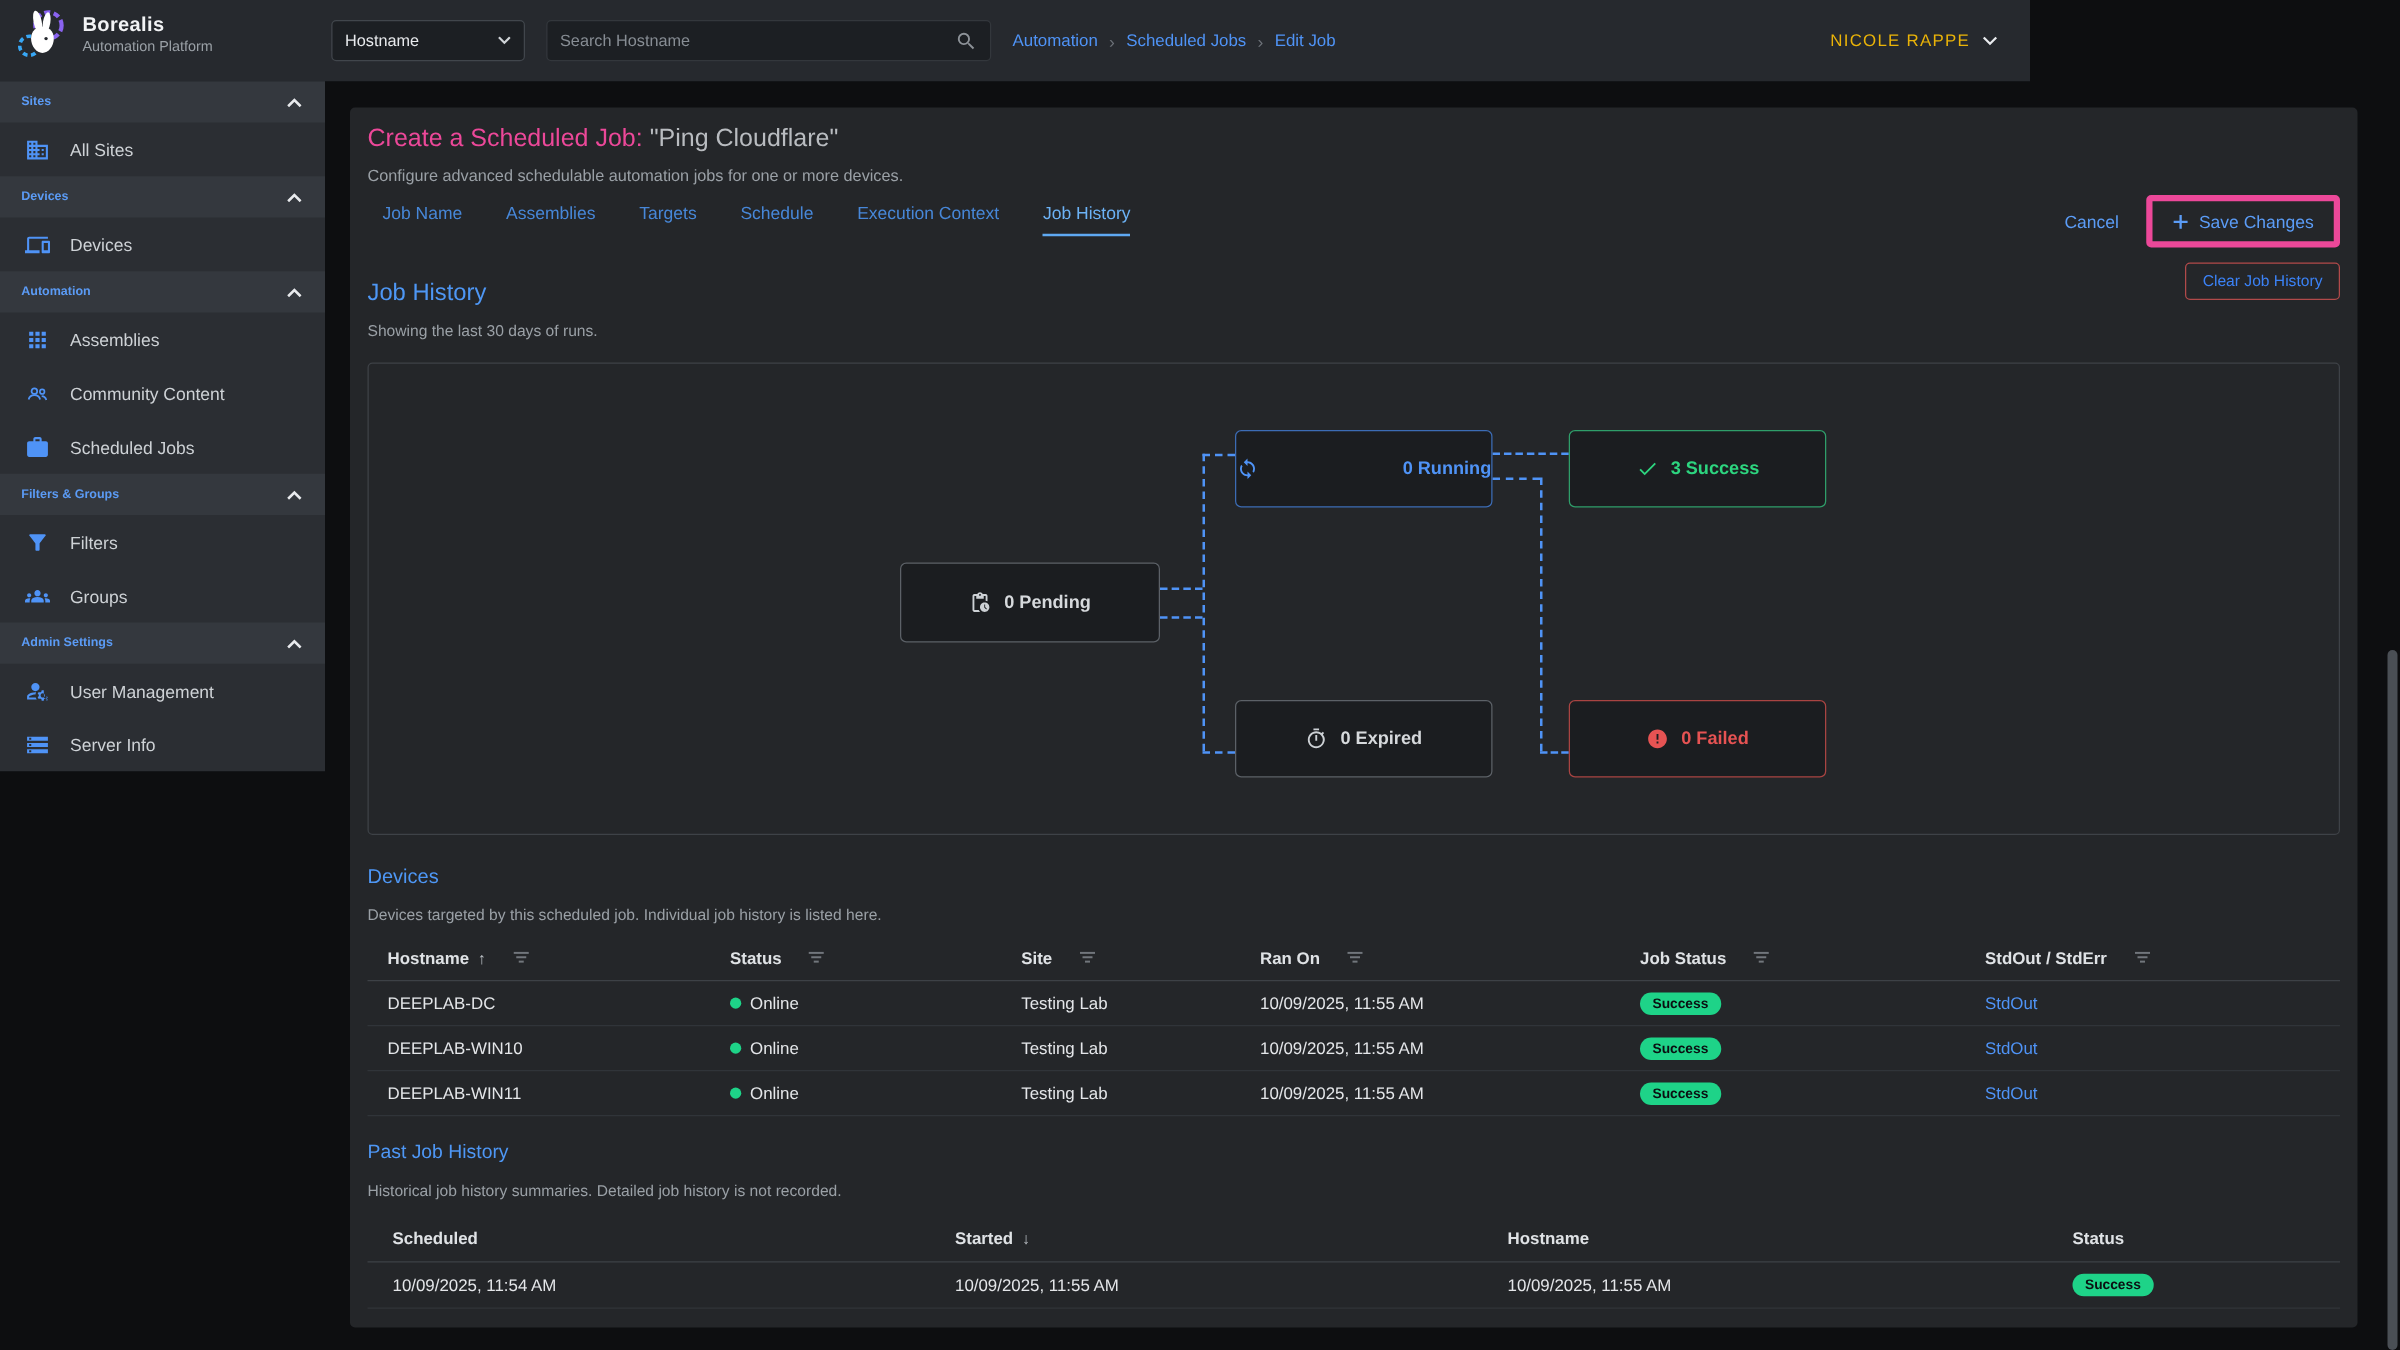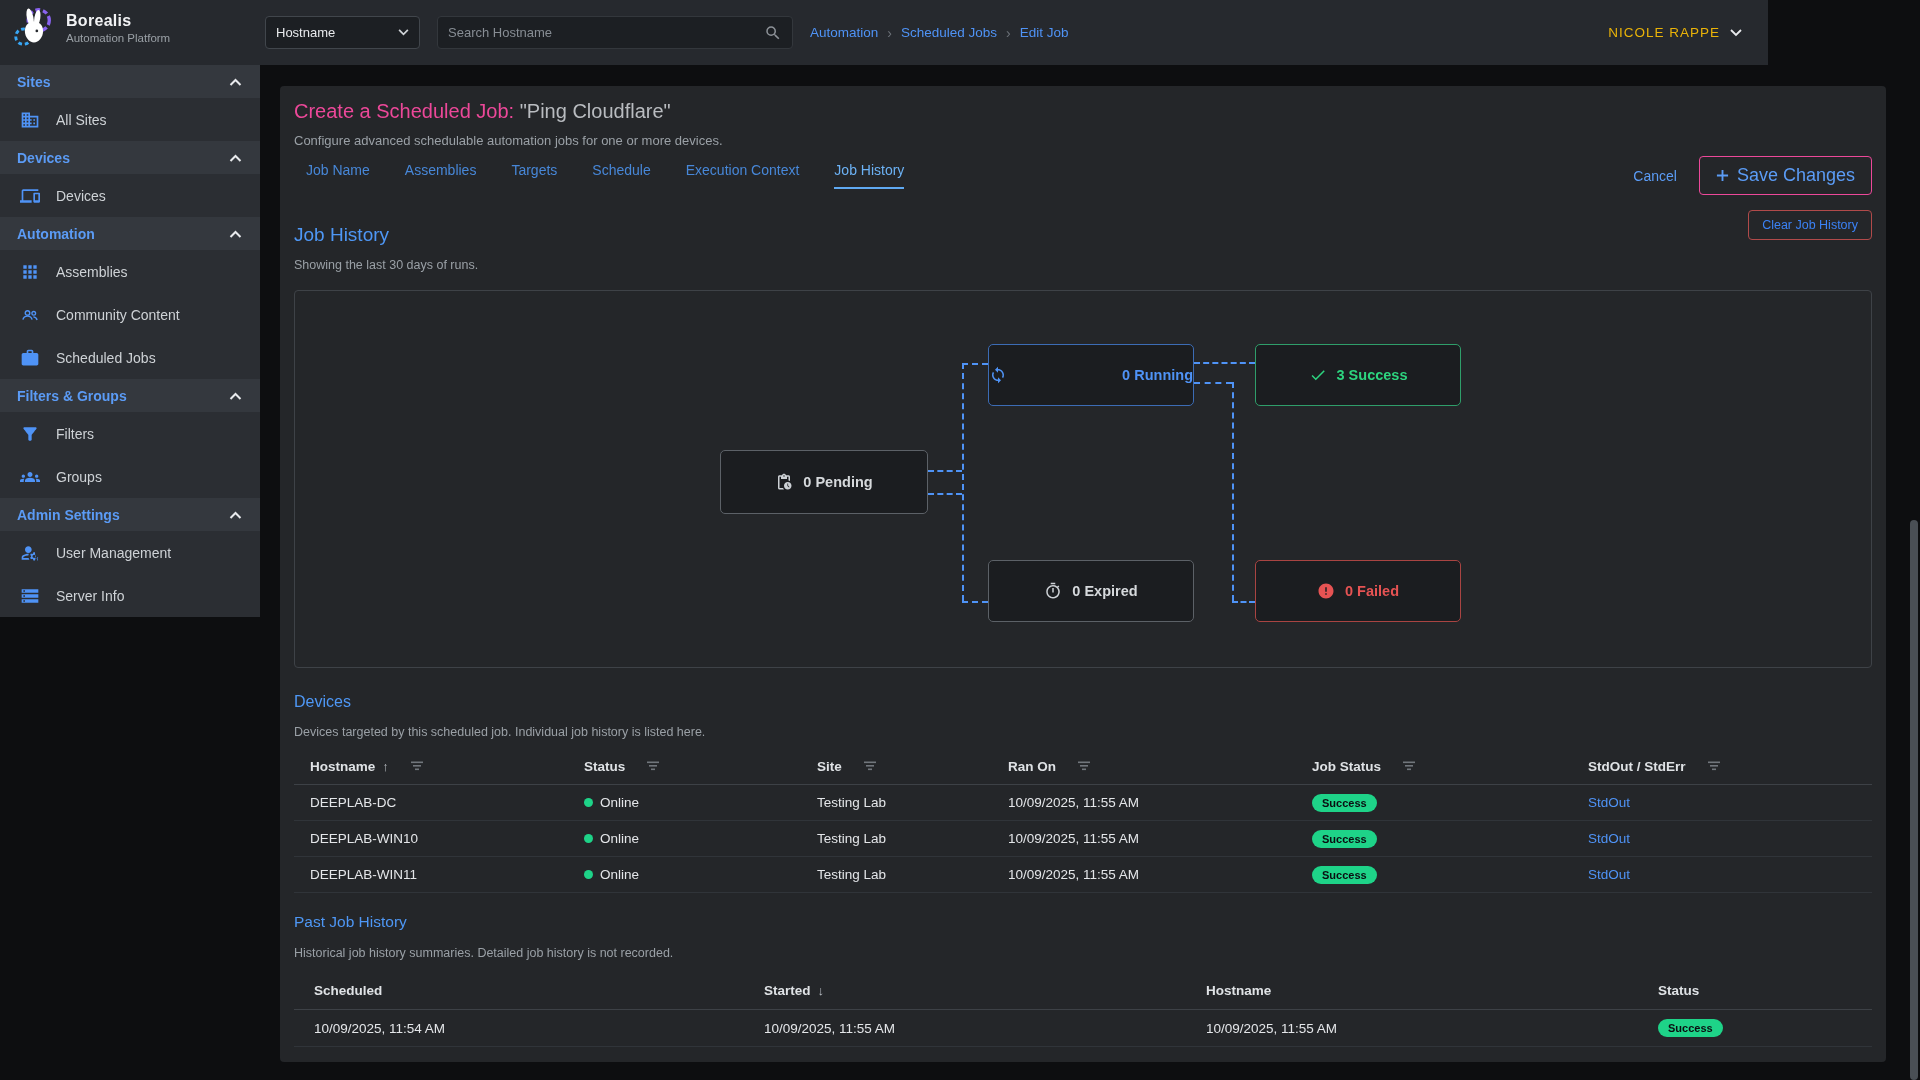--- a/index.html
+++ b/index.html
@@ -1,20 +1,20 @@
 <!DOCTYPE html>
 <html><head>
 <meta charset="utf-8">
 <style>
   * { box-sizing: border-box; margin: 0; padding: 0; }
   html,body { width:1920px; height:1080px; overflow:hidden; background:#0d0e10;
     font-family:"Liberation Sans", sans-serif; }
 
   
-  .topbar { position:absolute; left:0; top:0; width:1768px; height:65px; background:#26292e; z-index:5; }
+  .topbar { position:absolute; left:0; top:0; width:1624px; height:65px; background:#26292e; z-index:5; }
   .brand { position:absolute; left:10px; top:5px; display:flex; align-items:center; gap:10px; }
   .brand-text .t1 { color:#f2f3f5; font-size:16px; font-weight:bold; letter-spacing:.3px; }
   .brand-text .t2 { color:#9aa0a6; font-size:11.5px; margin-top:2px; }
   .hostname-select { position:absolute; left:265px; top:16px; width:155px; height:33px;
     background:#1c1f23; border:1px solid #41464c; border-radius:4px; color:#e8eaed; font-size:13px;
     display:flex; align-items:center; padding:0 10px; justify-content:space-between; cursor:pointer; }
   .searchbox { position:absolute; left:437px; top:16px; width:356px; height:33px;
     background:#1c1f23; border:1px solid #33373c; border-radius:4px;
     display:flex; align-items:center; padding:0 10px; }
   .searchbox input { flex:1; background:transparent; border:none; outline:none; color:#e8eaed; font-size:13px;
@@ -24,39 +24,39 @@
     font-size:13.5px; }
   .breadcrumbs a { color:#4f93f6; text-decoration:none; cursor:pointer; }
   .crumb-sep { color:#6c7178; font-size:14px; }
   .userbox { position:absolute; right:26px; top:0; height:65px; display:flex; align-items:center; gap:10px;
     color:#eab308; font-size:13.5px; letter-spacing:1px; cursor:pointer; }
 
   
   .sidebar { position:absolute; left:0; top:65px; width:260px; background:#2b2e33; }
   .side-header { height:33px; background:#34383e; display:flex; align-items:center; justify-content:space-between;
     padding:0 18px 0 17px; }
-  .side-header span { color:#5b9bf5; font-size:14px; font-weight:bold; }
+  .side-header span { color:#5b9bf5; font-size:10px; font-weight:bold; }
   .side-item { height:43px; display:flex; align-items:center; gap:16px; padding-left:20px; cursor:pointer; }
   .side-item svg { flex:0 0 20px; }
   .side-item span { color:#ced2d6; font-size:14px; }
 
   
   .card { position:absolute; left:280px; top:86px; width:1606px; height:976px; background:#242629;
     border-radius:4px; }
   .page-title { position:absolute; left:14px; top:14px; font-size:20px; }
   .page-title .blue { color:#ec4899; }
   .page-title .name { color:#b9bcc0; }
   .page-sub { position:absolute; left:14px; top:47px; font-size:13px; color:#9aa0a6; }
   .tabs { position:absolute; left:26px; top:76px; display:flex; gap:35px; }
   .tab { color:#4787d8; font-size:14px; padding-bottom:9px; cursor:pointer; }
   .tab.active { color:#6cb2f5; border-bottom:2px solid #5fa9f2; }
   .actions { position:absolute; right:14px; top:70px; display:flex; align-items:center; gap:22px; }
   .cancel-link { color:#5b9cf6; font-size:14px; cursor:pointer; }
-  .save-btn { display:flex; align-items:center; gap:8px; border:1px solid #ec4899; border-radius:4px;
-    color:#5b9cf6; font-size:18px; padding:8px 16px; background:transparent; cursor:pointer;text-align:right; }
+  .save-btn { display:flex; align-items:center; gap:8px; border:5px solid #ec4899; border-radius:4px;
+    color:#5b9cf6; font-size:14px; padding:8px 16px; background:transparent; cursor:pointer;text-align:right; }
 
   .h2-blue { color:#4e97f5; }
   .jh-heading { position:absolute; left:14px; top:138px; font-size:19px; }
   .jh-sub { position:absolute; left:14px; top:172px; font-size:12.5px; color:#9aa0a6; }
   .clear-btn { position:absolute; right:14px; top:124px; border:1px solid #b14a4a; border-radius:4px;
     color:#3b82f6; font-size:12.5px; padding:7px 13px; background:transparent; cursor:pointer; }
 
   
   .flow-panel { position:absolute; left:14px; top:204px; right:14px; height:378px;
     border:1px solid #3e4247; border-radius:4px; }

